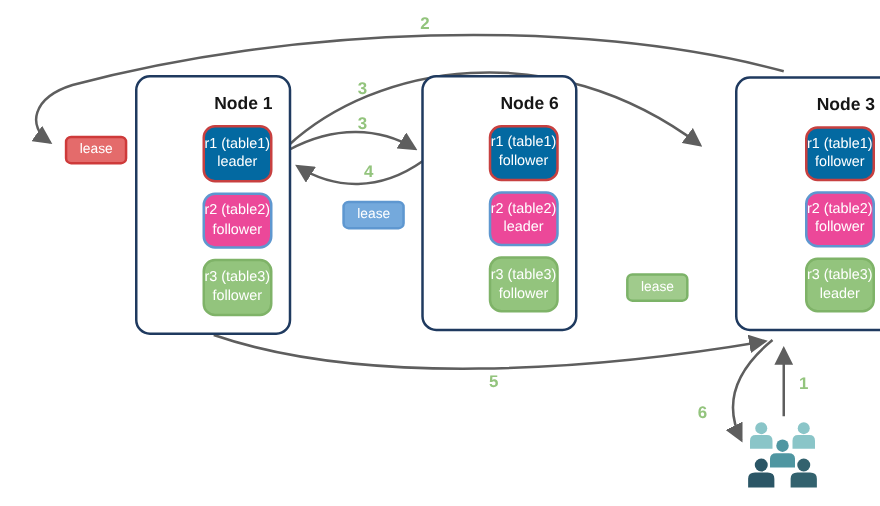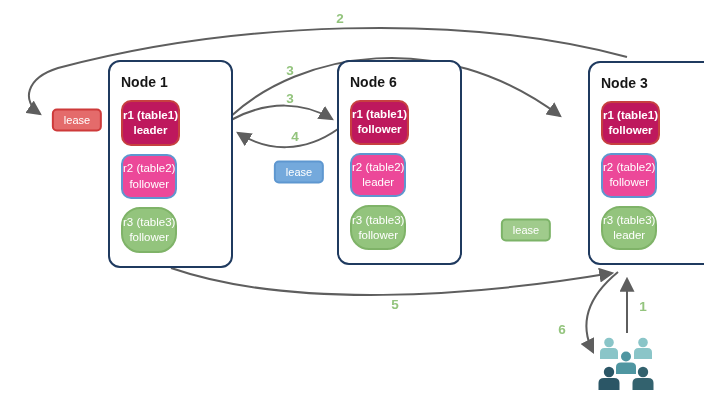--- a/index.html
+++ b/index.html
@@ -5,34 +5,34 @@
   html,body{margin:0;padding:0;background:#ffffff;}
   .canvas{
     position:relative;width:704px;height:405px;background:#ffffff;overflow:hidden;
     font-family:"Liberation Sans","DejaVu Sans",sans-serif;
   }
   .arrows{position:absolute;left:0;top:0;pointer-events:none;}
 
   
   .node{
     position:absolute;background:#ffffff;border:2px solid #1f3a5f;border-radius:12px;
-    box-sizing:border-box;display:flex;flex-direction:column;align-items:flex-start;
-    padding:11px 0 13px 11px;
+    box-sizing:border-box;display:flex;flex-direction:column;align-items:flex-end;
+    padding:11px 13px 13px 11px;
   }
   .node-title{
     text-align:center;font-weight:bold;font-size:14px;color:#161616;
     height:18px;line-height:18px;margin-bottom:9px;
   }
   .replica{
     height:47px;border-radius:10px;box-sizing:border-box;margin-bottom:8px;
     display:flex;flex-direction:column;align-items:center;justify-content:center;
     color:#ffffff;font-size:11.5px;line-height:1.32;text-align:center;border:2px solid transparent;
   }
-  .replica:last-child{margin-bottom:0;border-radius:19px;}
-  .replica.red  {background:#be185d;border-color:#c74040;font-weight:bold;}
+  .replica:last-child{margin-bottom:0;}
+  .replica.red  {background:#0369a1;border-color:#c74040;}
   .replica.blue {background:#ec4899;border-color:#5e97d0;}
   .replica.green{background:#93c47d;border-color:#7fb368;}
 
   
   .lease{
     position:absolute;transform:translate(-50%,-50%);
     color:#ffffff;font-size:11px;line-height:1;padding:4px 10px;border-radius:5px;
     border:2px solid transparent;white-space:nowrap;
   }
   .lease.red  {background:#e46b6b;border-color:#ce3a3a;left:77px; top:120px;}

